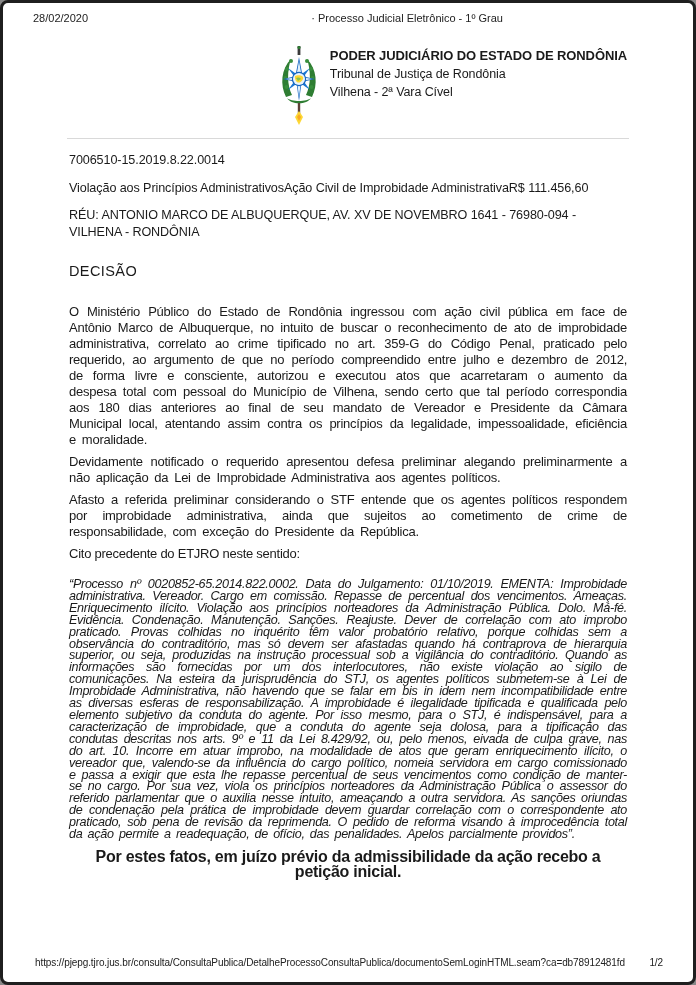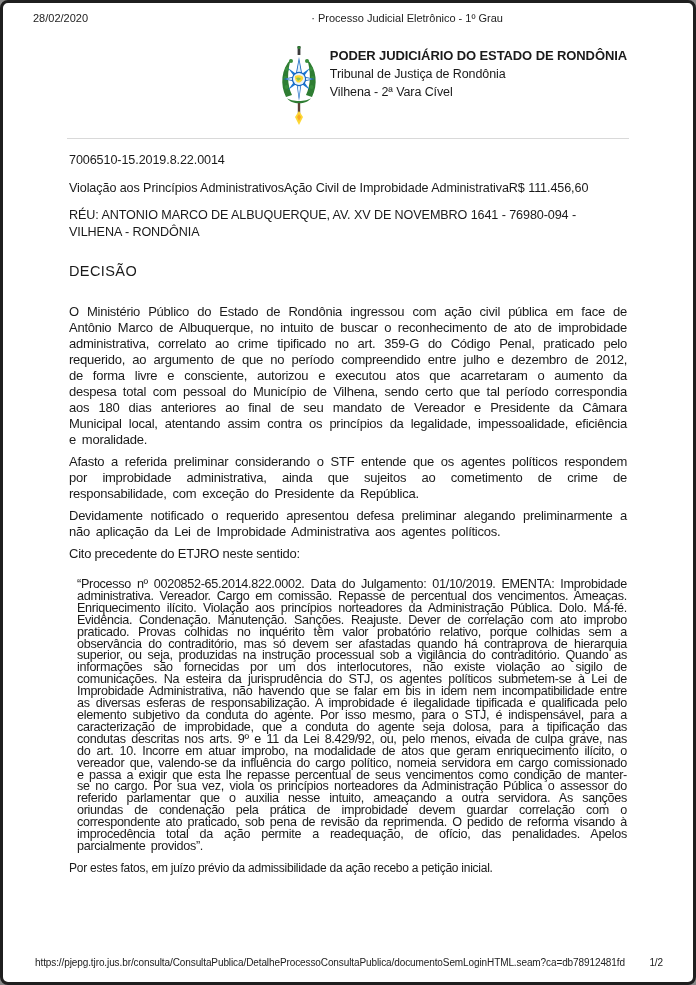--- a/index.html
+++ b/index.html
@@ -42,28 +42,28 @@
   }
   .decision-body{margin:25px 66px 0 66px;}
   .decision-body p{
     margin:0 0 6px 0;
     text-align:justify;
     font-size:13px;line-height:16px;
     letter-spacing:-0.25px;word-spacing:2.5px;
   }
   .decision-body p.cito{text-align:left;word-spacing:normal;margin-bottom:17px;}
   .decision-body p.quote{
+    font-style:italic;
     font-size:12.6px;line-height:11.9px;
     word-spacing:2px;letter-spacing:-0.3px;
     margin-bottom:8px;
-    margin-left:8px;
   }
   .decision-body p.closing{
-    text-align:left;word-spacing:normal;
-    font-size:12px;line-height:15px;
+    text-align:center;word-spacing:normal;
+    font-size:16px;line-height:15px;font-weight:bold;
   }
   
   .footer{
     position:absolute;left:0;right:0;bottom:14px;
     display:flex;justify-content:space-between;align-items:flex-end;
     padding:0 30px 0 32px;
     font-size:10px;color:#222;letter-spacing:-0.1px;
   }
   .footer .url{max-width:590px;white-space:nowrap;overflow:hidden;}
 </style>
@@ -128,22 +128,22 @@
   <div class="case-block">
     <p>7006510-15.2019.8.22.0014</p>
     <p>Violação aos Princípios AdministrativosAção Civil de Improbidade AdministrativaR$ 111.456,60</p>
     <p>RÉU: ANTONIO MARCO DE ALBUQUERQUE, AV. XV DE NOVEMBRO 1641 - 76980-094 - VILHENA - RONDÔNIA</p>
   </div>
 
   <div class="decision-heading">DECISÃO</div>
 
   <div class="decision-body">
     <p>O Ministério Público do Estado de Rondônia ingressou com ação civil pública em face de Antônio Marco de Albuquerque, no intuito de buscar o reconhecimento de ato de improbidade administrativa, correlato ao crime tipificado no art. 359-G do Código Penal, praticado pelo requerido, ao argumento de que no período compreendido entre julho e dezembro de 2012, de forma livre e consciente, autorizou e executou atos que acarretaram o aumento da despesa total com pessoal do Município de Vilhena, sendo certo que tal período correspondia aos 180 dias anteriores ao final de seu mandato de Vereador e Presidente da Câmara Municipal local, atentando assim contra os princípios da legalidade, impessoalidade, eficiência e moralidade.</p>
+    <p>Devidamente notificado o requerido apresentou defesa preliminar alegando preliminarmente a não aplicação da Lei de Improbidade Administrativa aos agentes políticos.</p>
     <p>Afasto a referida preliminar considerando o STF entende que os agentes políticos respondem por improbidade administrativa, ainda que sujeitos ao cometimento de crime de responsabilidade, com exceção do Presidente da República.</p>
-    <p>Devidamente notificado o requerido apresentou defesa preliminar alegando preliminarmente a não aplicação da Lei de Improbidade Administrativa aos agentes políticos.</p>
     <p class="cito">Cito precedente do ETJRO neste sentido:</p>
     <p class="quote">“Processo nº 0020852-65.2014.822.0002. Data do Julgamento: 01/10/2019. EMENTA: Improbidade administrativa. Vereador. Cargo em comissão. Repasse de percentual dos vencimentos. Ameaças. Enriquecimento ilícito. Violação aos princípios norteadores da Administração Pública. Dolo. Má-fé. Evidência. Condenação. Manutenção. Sanções. Reajuste. Dever de correlação com ato improbo praticado. Provas colhidas no inquérito têm valor probatório relativo, porque colhidas sem a observância do contraditório, mas só devem ser afastadas quando há contraprova de hierarquia superior, ou seja, produzidas na instrução processual sob a vigilância do contraditório. Quando as informações são fornecidas por um dos interlocutores, não existe violação ao sigilo de comunicações. Na esteira da jurisprudência do STJ, os agentes políticos submetem-se à Lei de Improbidade Administrativa, não havendo que se falar em bis in idem nem incompatibilidade entre as diversas esferas de responsabilização. A improbidade é ilegalidade tipificada e qualificada pelo elemento subjetivo da conduta do agente. Por isso mesmo, para o STJ, é indispensável, para a caracterização de improbidade, que a conduta do agente seja dolosa, para a tipificação das condutas descritas nos arts. 9º e 11 da Lei 8.429/92, ou, pelo menos, eivada de culpa grave, nas do art. 10. Incorre em atuar improbo, na modalidade de atos que geram enriquecimento ilícito, o vereador que, valendo-se da influência do cargo político, nomeia servidora em cargo comissionado e passa a exigir que esta lhe repasse percentual de seus vencimentos como condição de manter-se no cargo. Por sua vez, viola os princípios norteadores da Administração Pública o assessor do referido parlamentar que o auxilia nesse intuito, ameaçando a outra servidora. As sanções oriundas de condenação pela prática de improbidade devem guardar correlação com o correspondente ato praticado, sob pena de revisão da reprimenda. O pedido de reforma visando à improcedência total da ação permite a readequação, de ofício, das penalidades. Apelos parcialmente providos”.</p>
     <p class="closing">Por estes fatos, em juízo prévio da admissibilidade da ação recebo a petição inicial.</p>
   </div>
 
   <div class="footer">
     <div class="url">https://pjepg.tjro.jus.br/consulta/ConsultaPublica/DetalheProcessoConsultaPublica/documentoSemLoginHTML.seam?ca=db78912481fd4b0ac58…</div>
     <div>1/2</div>
   </div>
 

